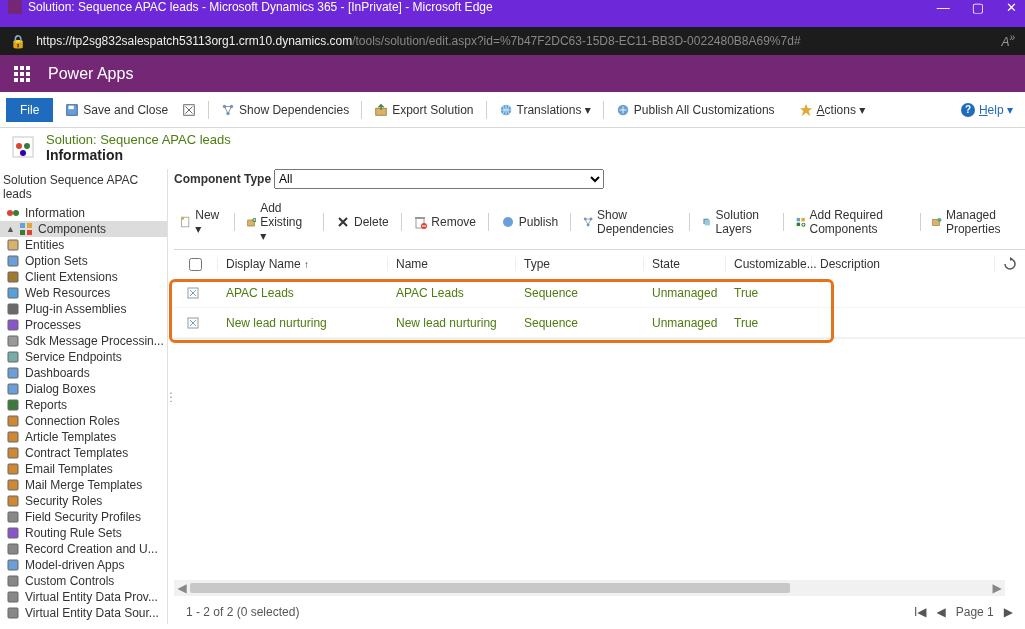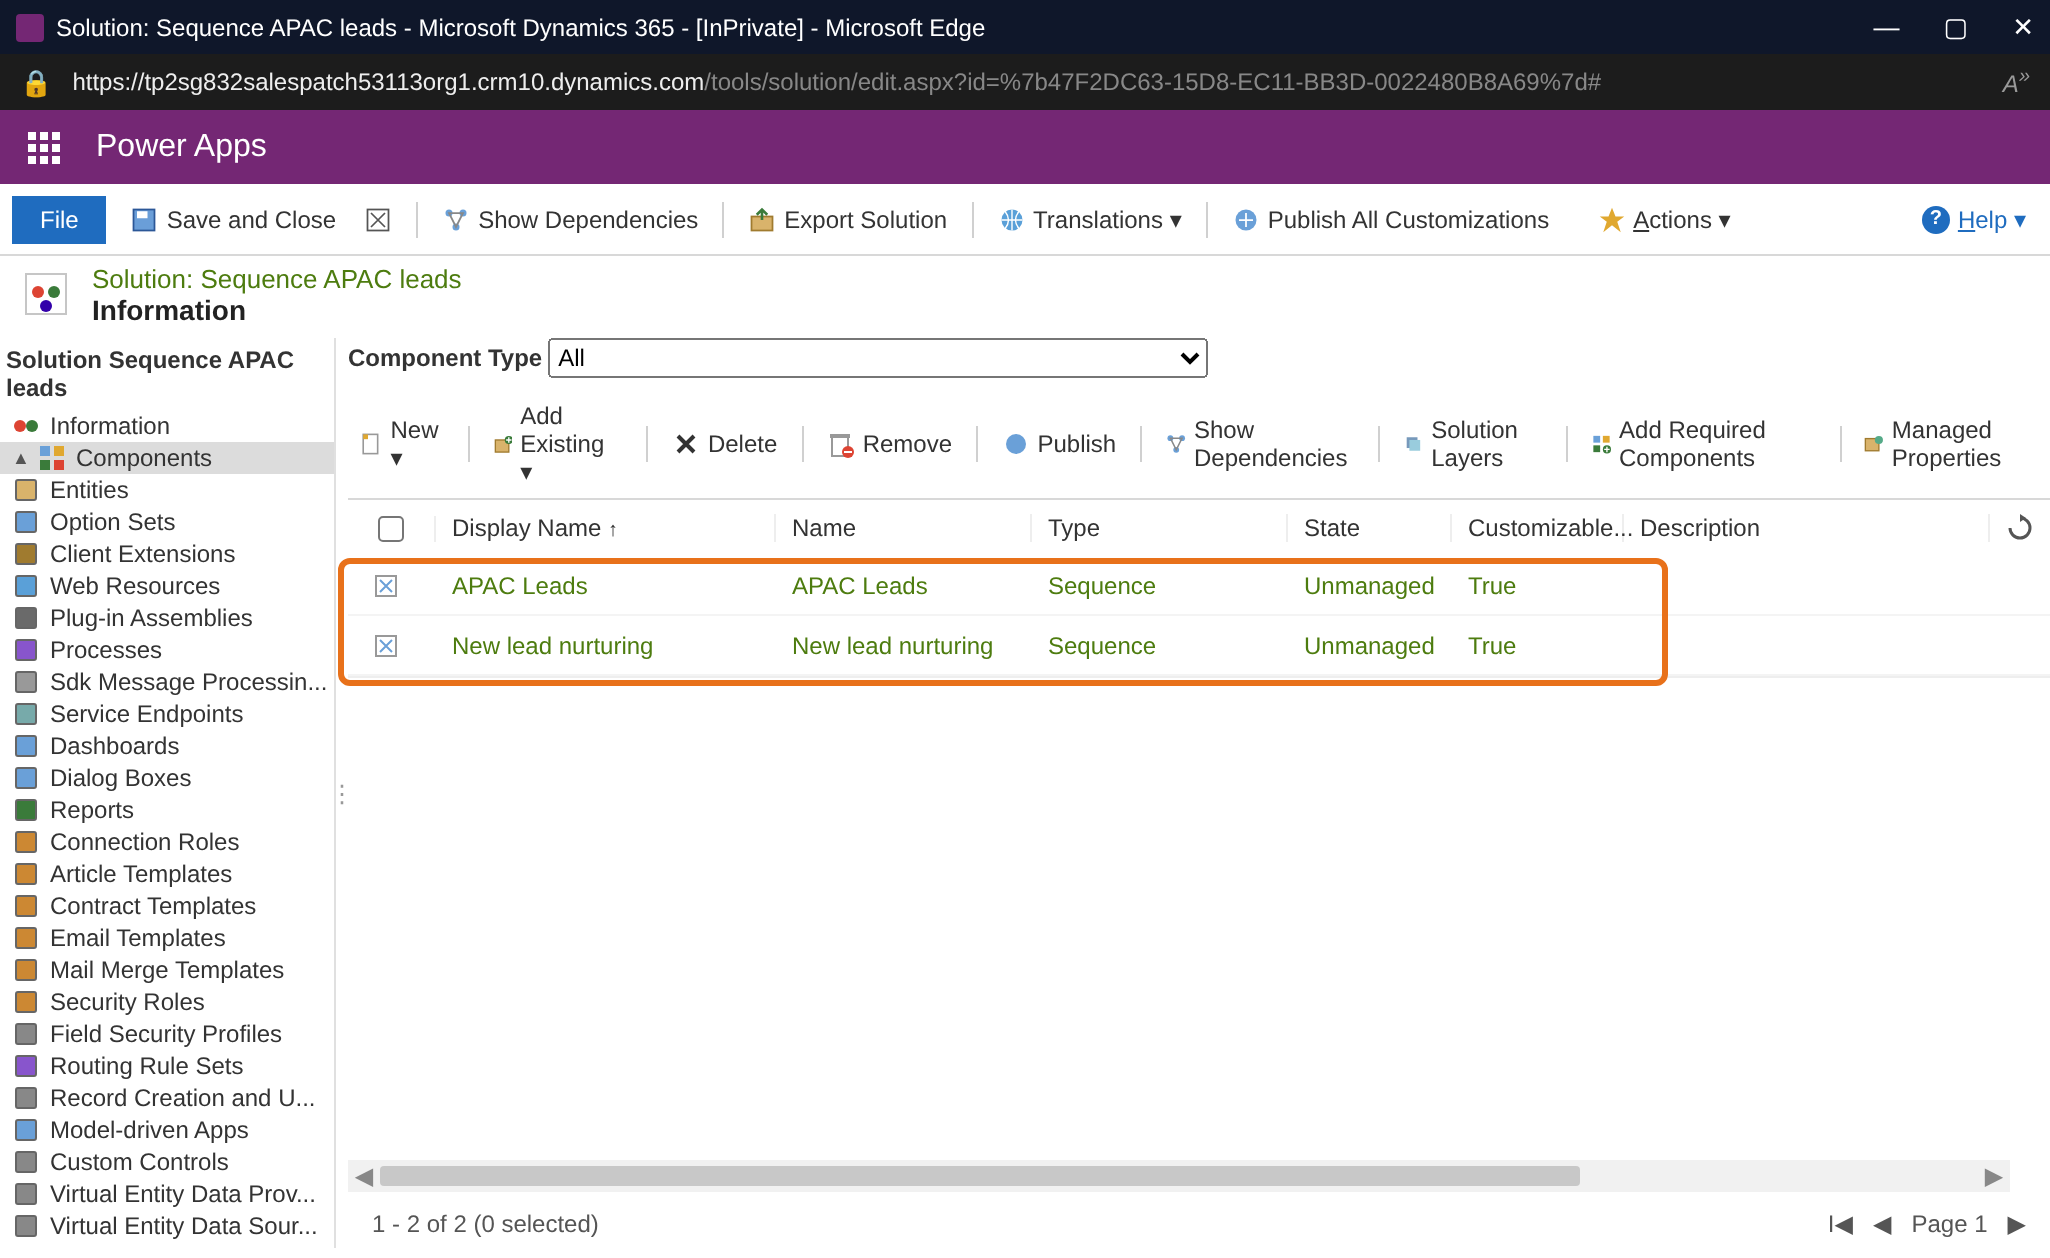--- a/index.html
+++ b/index.html
@@ -1,19 +1,19 @@
 <!DOCTYPE html>
 <html><head>
 <meta charset="utf-8">
 <style>
   * { box-sizing: border-box; margin: 0; padding: 0; font-family: "Segoe UI", Tahoma, sans-serif; }
   body { width: 1025px; height: 629px; background: #fff; overflow: hidden; font-size: 12px; color: #333; }
 
   
-  .browser-titlebar { height: 27px; background: #0f172a; color: #fff; display: flex; align-items: center; padding: 0 8px; font-size: 12px; }
+  .browser-titlebar { height: 27px; background: #6d28d9; color: #fff; display: flex; align-items: flex-start; padding: 0 8px; font-size: 12px; }
   .browser-titlebar .app-icon { width: 14px; height: 14px; background: #742774; border-radius: 2px; margin-right: 6px; }
   .browser-titlebar .title { flex: 1; }
   .browser-titlebar .win-controls { display: flex; gap: 22px; font-size: 13px; }
   .browser-addrbar { height: 28px; background: #1c1c1c; color: #bbb; display: flex; align-items: center; padding: 0 10px; font-size: 12px; gap: 10px; }
   .browser-addrbar .lock-icon { font-size: 13px; color: #ccc; }
   .url-bright { color: #eee; }
   .url-dim { color: #888; margin-top: 24px; }
   .browser-addrbar .aa { margin-left: auto; color: #999; font-style: italic; font-family: Georgia, serif; }
 
   
@@ -35,21 +35,21 @@
 
   
   .sol-head { display: flex; align-items: center; gap: 8px; padding: 4px 8px 6px 10px; }
   .sol-head .ic-big { width: 28px; height: 28px; position: relative; }
   .sol-head .crumb { color: #4d7c0f; font-size: 13px; }
   .sol-head .title { font-weight: 600; font-size: 14px; color: #222; }
 
   
   .body { display: flex; height: calc(629px - 27px - 28px - 37px - 36px - 46px); }
   .sidebar { width: 168px; border-right: 1px solid #e0e0e0; overflow: hidden; }
-  .sidebar .sol-title { font-weight: 700; padding: 4px 4px 4px 3px; font-size: 12px; }
+  .sidebar .sol-title { font-weight: 400; padding: 4px 4px 4px 3px; font-size: 12px; }
   .tree { list-style: none; font-size: 12px; }
   .tree li { display: flex; align-items: center; gap: 5px; padding: 1px 0 1px 6px; cursor: pointer; white-space: nowrap; overflow: hidden; text-overflow: ellipsis; }
   .tree li.lvl2 { }
   .tree li.selected { background: #dcdcdc; }
   .tree .tri { width: 8px; font-size: 9px; color: #555; }
   .tree .ic { width: 14px; height: 14px; flex-shrink: 0; }
 
   .drag-handle { width: 6px; display:flex; align-items:center; justify-content:center; color:#999; cursor: col-resize;}
 
   .content { flex: 1; display: flex; flex-direction: column; position: relative; }

